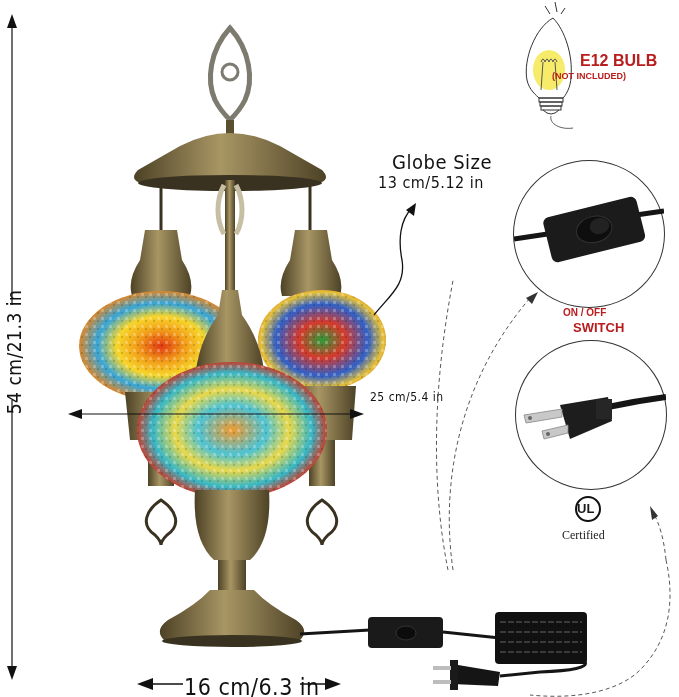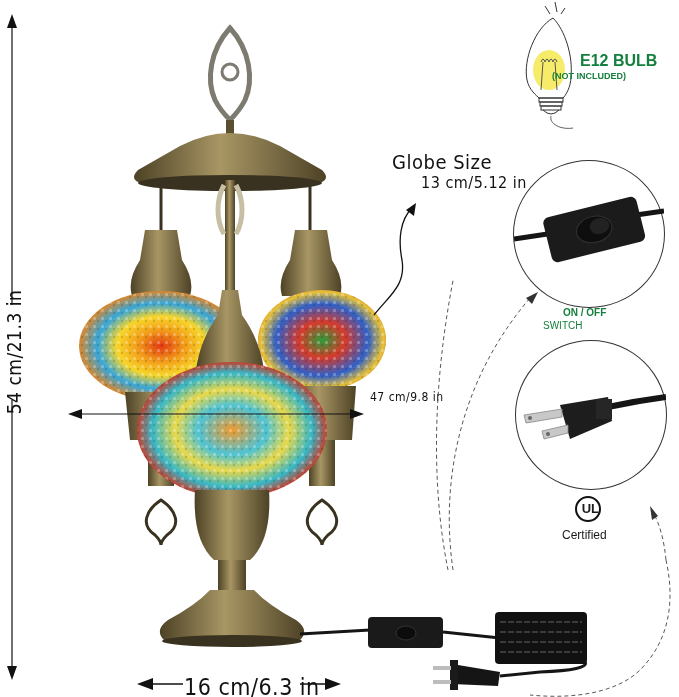--- a/index.html
+++ b/index.html
@@ -1,20 +1,20 @@
 <!DOCTYPE html>
 <html><head>
 <meta charset="utf-8">
 <style>
   html, body { margin:0; padding:0; background:#ffffff; }
   body { width:679px; height:697px; position:relative; overflow:hidden; font-family:"Liberation Sans", sans-serif; color:#1a1a1a; }
   .abs { position:absolute; }
   .dim-text { font-family:"DejaVu Sans Condensed","DejaVu Sans", sans-serif; font-stretch:condensed; color:#111; letter-spacing:0.5px; }
   .callout-circle { border:1px solid #333; border-radius:50%; background:#fff; }
-  .label-bold { font-family:"Liberation Sans", sans-serif; font-weight:bold; text-align:center; color:#15803d; }
+  .label-bold { font-family:"Liberation Sans", sans-serif; font-weight:bold; text-align:center; color:#b91c1c; }
 </style>
 </head>
 <body>
 
 <svg class="abs" style="left:0;top:0" width="30" height="697">
   <line x1="12" y1="22" x2="12" y2="305" stroke="#111" stroke-width="1.2"></line>
   <line x1="12" y1="400" x2="12" y2="672" stroke="#111" stroke-width="1.2"></line>
   <polygon points="12,14 7,28 17,28" fill="#111"></polygon>
   <polygon points="12,680 7,666 17,666" fill="#111"></polygon>
 </svg>
@@ -98,32 +98,32 @@
     <path d="M150 570 L194 570 Q208 585 236 600 Q250 610 240 620 L104 620 Q94 610 108 600 Q136 585 150 570 Z" fill="url(#brass)"></path>
     <ellipse cx="172" cy="621" rx="70" ry="6" fill="#3a3220"></ellipse>
   </g>
 </svg>
 
 <svg class="abs" style="left:66px;top:404px" width="300" height="20">
   <line x1="10" y1="10" x2="290" y2="10" stroke="#111" stroke-width="1.2"></line>
   <polygon points="2,10 16,5 16,15" fill="#111"></polygon>
   <polygon points="298,10 284,5 284,15" fill="#111"></polygon>
 </svg>
-<div class="abs dim-text" style="left:370px;top:390px;font-size:12px;">47 cm/9.8 in</div>
+<div class="abs dim-text" style="left:370px;top:390px;font-size:12px;">25 cm/5.4 in</div>
 
 <svg class="abs" style="left:135px;top:675px" width="210" height="20">
   <line x1="10" y1="9" x2="48" y2="9" stroke="#111" stroke-width="1.5"></line>
   <line x1="165" y1="9" x2="198" y2="9" stroke="#111" stroke-width="1.5"></line>
   <polygon points="2,9 18,3 18,15" fill="#111"></polygon>
   <polygon points="206,9 190,3 190,15" fill="#111"></polygon>
 </svg>
 <div class="abs dim-text" style="left:184px;top:674px;font-size:23px;">16 cm/6.3 in</div>
 
 <div class="abs dim-text" style="left:392px;top:150px;font-size:20px;">Globe Size</div>
-<div class="abs dim-text" style="left:378px;top:173px;font-size:16px;margin-left:43px;">13 cm/5.12 in</div>
+<div class="abs dim-text" style="left:378px;top:173px;font-size:16px;">13 cm/5.12 in</div>
 <svg class="abs" style="left:370px;top:200px" width="60" height="120">
   <path d="M4 115 C20 95 36 85 32 60 C28 40 30 20 42 8" stroke="#111" stroke-width="1.3" fill="none"></path>
   <polygon points="46,3 36,10 44,16" fill="#111"></polygon>
 </svg>
 
 <svg class="abs" style="left:515px;top:0" width="60" height="140">
   <line x1="40" y1="2" x2="42" y2="12" stroke="#333" stroke-width="1"></line>
   <line x1="30" y1="6" x2="35" y2="14" stroke="#333" stroke-width="1"></line>
   <line x1="50" y1="8" x2="46" y2="14" stroke="#333" stroke-width="1"></line>
   <path d="M38 18 C20 28 8 60 12 80 C14 90 22 96 24 98 L48 98 C50 96 56 88 56 76 C58 56 50 30 38 18 Z" fill="#fff" stroke="#333" stroke-width="1"></path>
@@ -144,37 +144,37 @@
     <path d="M0 78 L40 72" stroke="#151515" stroke-width="5"></path>
     <path d="M122 54 L150 50" stroke="#151515" stroke-width="5"></path>
     <g transform="rotate(-14 78 68)">
       <rect x="32" y="46" width="96" height="46" rx="6" fill="#1b1b1b"></rect>
       <ellipse cx="80" cy="69" rx="18" ry="13" fill="#0e0e0e" stroke="#333"></ellipse>
       <ellipse cx="86" cy="67" rx="10" ry="8" fill="#222"></ellipse>
     </g>
   </svg>
 </div>
 <div class="abs label-bold" style="left:563px;top:307px;font-size:10px;font-weight:bold;">ON / OFF</div>
-<div class="abs label-bold" style="left:543px;top:320px;font-size:10px;font-weight:normal;">SWITCH</div>
+<div class="abs label-bold" style="left:573px;top:320px;font-size:13px;font-weight:bold;">SWITCH</div>
 
 <div class="abs callout-circle" style="left:515px;top:340px;width:150px;height:148px;">
   <svg width="150" height="148">
     <path d="M92 66 Q120 60 150 56" stroke="#151515" stroke-width="6" fill="none"></path>
     <path d="M44 64 L92 56 L96 80 L54 98 Z" fill="#1d1d1d"></path>
     <rect x="80" y="58" width="16" height="20" fill="#262626"></rect>
     <path d="M8 74 L46 68 L46 76 L10 82 Z" fill="#c8c8c8" stroke="#888" stroke-width="0.8"></path>
     <path d="M26 90 L52 84 L52 92 L28 98 Z" fill="#c8c8c8" stroke="#888" stroke-width="0.8"></path>
     <circle cx="14" cy="77" r="2" fill="#666"></circle>
     <circle cx="32" cy="93" r="2" fill="#666"></circle>
   </svg>
 </div>
-<div class="abs" style="left:575px;top:496px;width:26px;height:26px;border:2.5px solid #111;border-radius:50%;box-sizing:border-box;text-align:right;line-height:21px;font-weight:bold;font-size:13px;font-family:'Liberation Sans',sans-serif;">
+<div class="abs" style="left:575px;top:496px;width:26px;height:26px;border:2.5px solid #111;border-radius:50%;box-sizing:border-box;text-align:left;line-height:21px;font-weight:bold;font-size:13px;font-family:'Liberation Sans',sans-serif;">
   <span>UL</span>
 </div>
-<div class="abs" style="left:562px;top:528px;font-size:12px;font-family:Liberation Sans, sans-serif;">Certified</div>
+<div class="abs" style="left:562px;top:528px;font-size:12px;font-family:Liberation Serif, serif;">Certified</div>
 
 <svg class="abs" style="left:420px;top:280px" width="259" height="420">
   <path d="M28 590 C0 450 20 250 122 30" stroke="#444" stroke-width="0.9" stroke-dasharray="4 3" fill="none" transform="translate(0,-300)"></path>
   <path d="M33 290 C20 200 40 100 110 18" stroke="#444" stroke-width="0.9" stroke-dasharray="4 3" fill="none"></path>
   <polygon points="118,12 106,18 112,24" fill="#333"></polygon>
   <path d="M246 280 C255 320 250 360 220 390 C200 410 160 420 110 415" stroke="#444" stroke-width="0.9" stroke-dasharray="4 3" fill="none"></path>
   <path d="M246 280 C244 260 240 245 233 232" stroke="#444" stroke-width="0.9" stroke-dasharray="4 3" fill="none"></path>
   <polygon points="230,226 232,240 238,236" fill="#333"></polygon>
 </svg>
 

